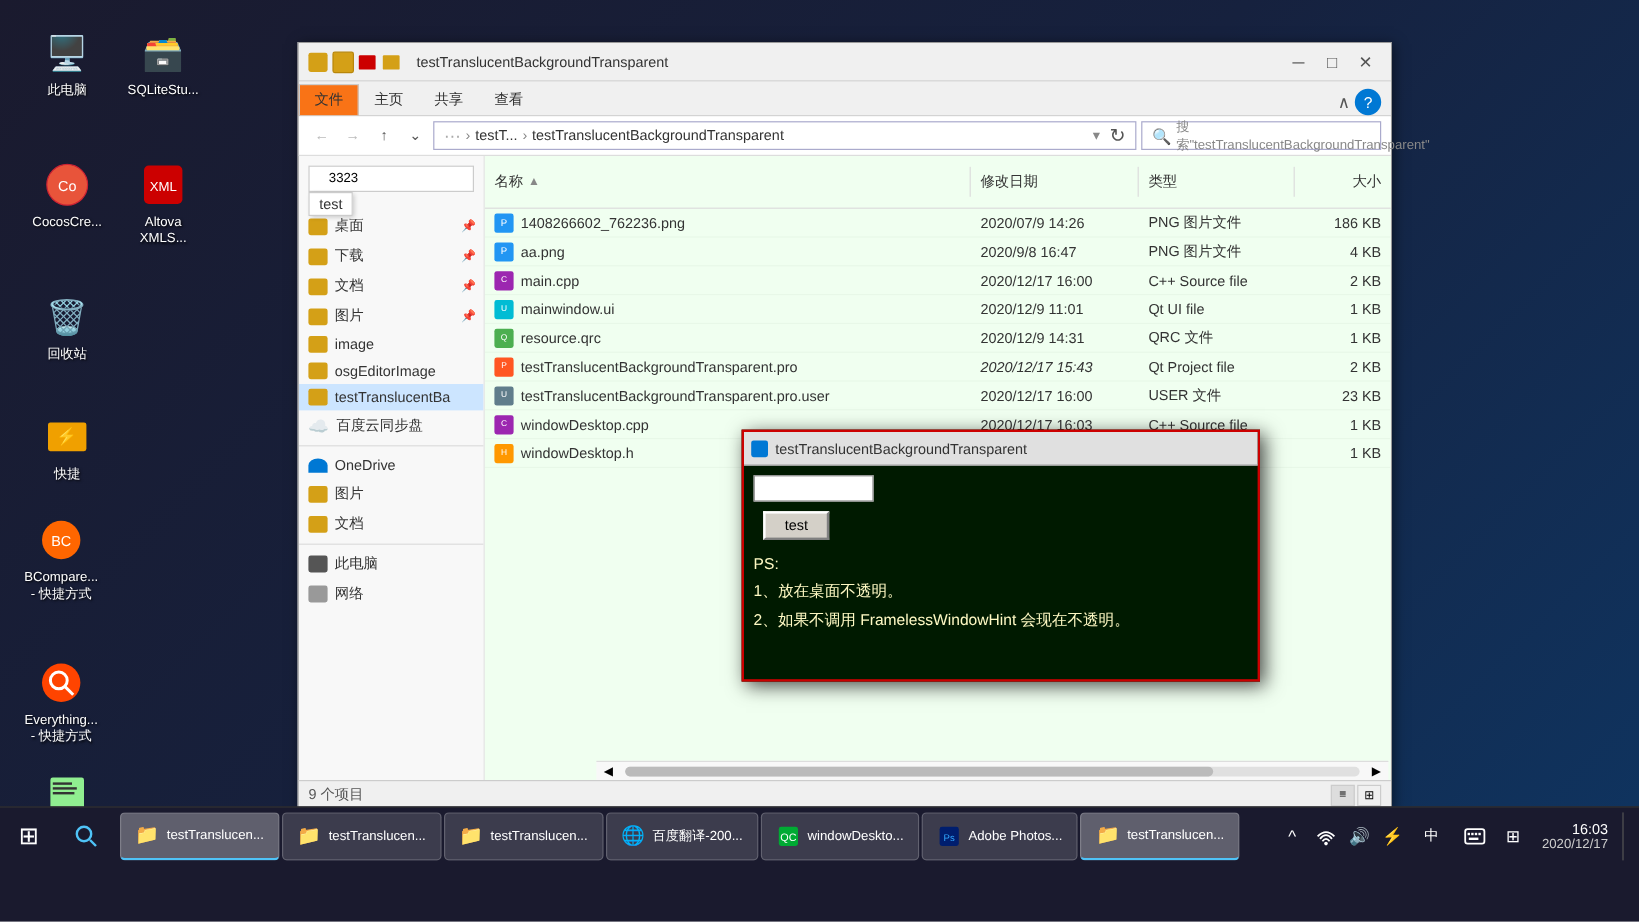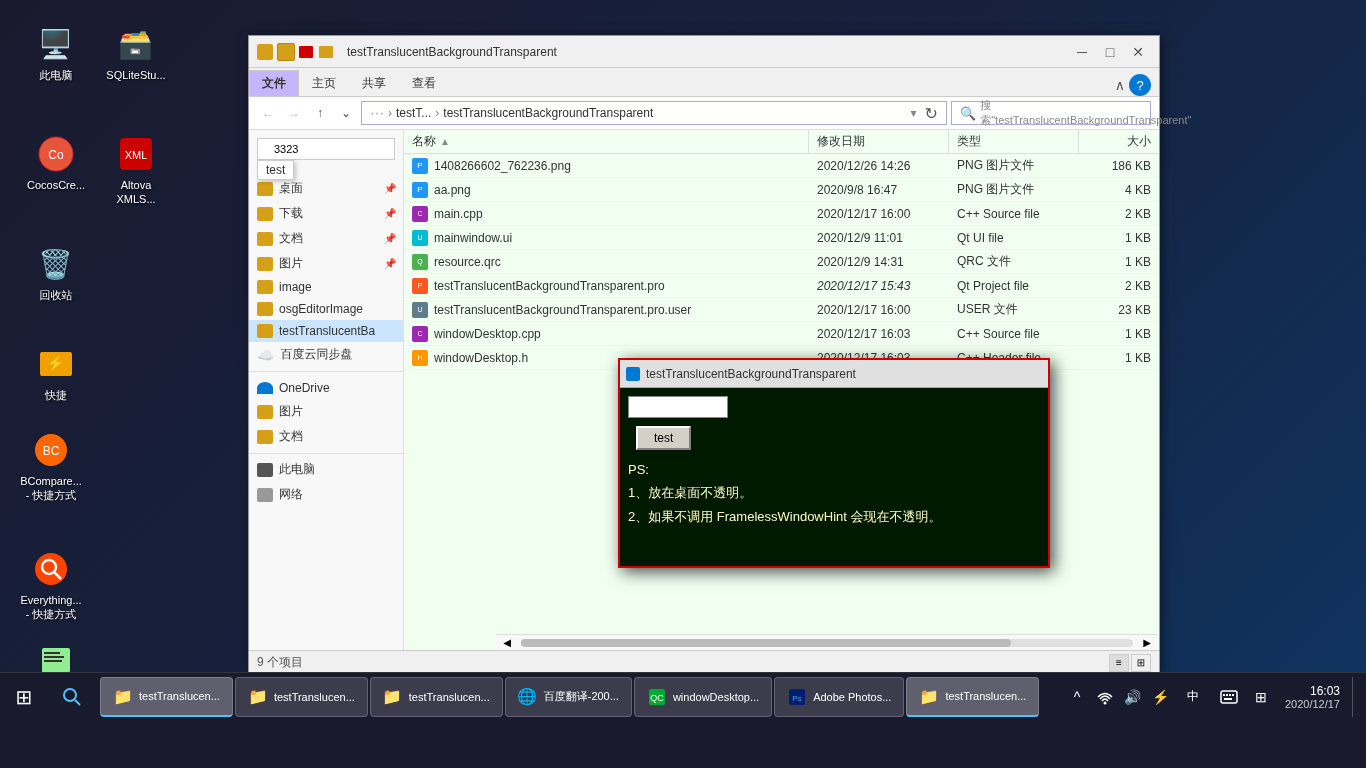--- a/index.html
+++ b/index.html
@@ -118,24 +118,23 @@
     }
     .ribbon-tab {
       padding: 4px 12px;
       font-size: 12px;
       cursor: pointer;
       border: 1px solid transparent;
       border-bottom: none;
       color: #333;
     }
     .ribbon-tab.active {
-      background: #c4b5fd;
+      background: #f97316;
       border-color: #ccc;
       border-bottom-color: white;
-      font-weight: bold;
     }
 
     
     .address-bar {
       display: flex;
       align-items: center;
       padding: 4px 8px;
       gap: 4px;
       border-bottom: 1px solid #ddd;
       background: white;
@@ -250,21 +249,21 @@
       flex: 1;
       background: #f0fff0;
       overflow-y: auto;
     }
     .file-list-header {
       display: flex;
       align-items: center;
       background: #f0fff0;
       border-bottom: 1px solid #ddd;
       padding: 0;
-      height: 24px;
+      height: 44px;
       position: sticky;
       top: 0;
       z-index: 5;
     }
     .file-col-name {
       flex: 2;
       padding: 4px 8px;
       font-size: 12px;
       color: #333;
       border-right: 1px solid #ddd;
@@ -882,21 +881,21 @@
           <div class="file-col-size">
             <span>大小</span>
           </div>
         </div>
 
         <div class="file-row">
           <div class="file-name">
             <div class="file-icon-png">P</div>
             <span>1408266602_762236.png</span>
           </div>
-          <div class="file-date" style="padding: 2px 8px; font-size: 12px; color: rgb(51, 51, 51); width: 140px;">2020/12/26 14:26</div>
+          <div class="file-date" style="padding: 2px 8px; font-size: 12px; color: rgb(51, 51, 51); width: 140px;">2020/07/9 14:26</div>
           <div class="file-type" style="padding: 2px 8px; font-size: 12px; color: rgb(51, 51, 51); width: 130px;">PNG 图片文件</div>
           <div class="file-size" style="padding: 2px 8px; font-size: 12px; color: rgb(51, 51, 51); width: 80px; text-align: right;">186 KB</div>
         </div>
         <div class="file-row">
           <div class="file-name">
             <div class="file-icon-png">P</div>
             <span>aa.png</span>
           </div>
           <div class="file-date" style="padding: 2px 8px; font-size: 12px; color: rgb(51, 51, 51); width: 140px;">2020/9/8 16:47</div>
           <div class="file-type" style="padding: 2px 8px; font-size: 12px; color: rgb(51, 51, 51); width: 130px;">PNG 图片文件</div>
@@ -1030,21 +1029,21 @@
         <div class="taskbar-item-icon">🌐</div>
         <span>百度翻译-200...</span>
       </div>
       <div class="taskbar-item">
         <div class="taskbar-item-icon" style="color:#00cc44">
           <svg width="18" height="18" viewBox="0 0 18 18">
             <rect x="1" y="1" width="16" height="16" rx="2" fill="#00aa33"></rect>
             <text x="9" y="13" font-size="9" text-anchor="middle" fill="white">QC</text>
           </svg>
         </div>
-        <span>windowDesktop...</span>
+        <span>windowDeskto...</span>
       </div>
       <div class="taskbar-item">
         <div class="taskbar-item-icon">
           <svg width="18" height="18" viewBox="0 0 18 18">
             <rect x="1" y="1" width="16" height="16" rx="2" fill="#001e6e"></rect>
             <text x="9" y="13" font-size="8" text-anchor="middle" fill="#31a8ff">Ps</text>
           </svg>
         </div>
         <span>Adobe Photos...</span>
       </div>

